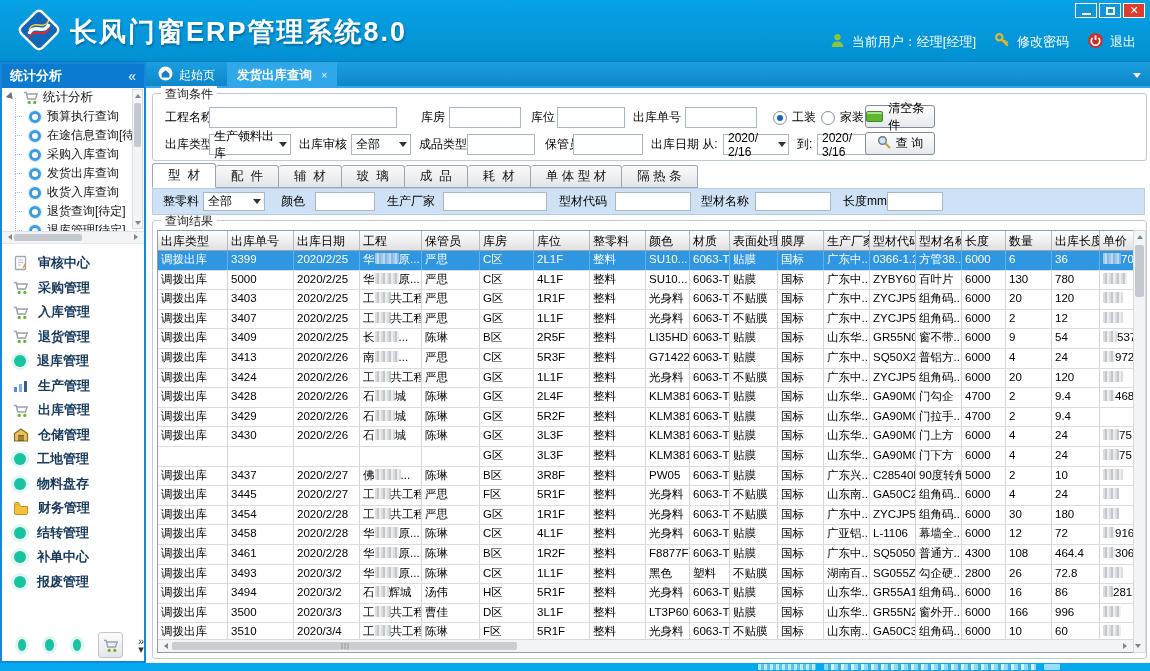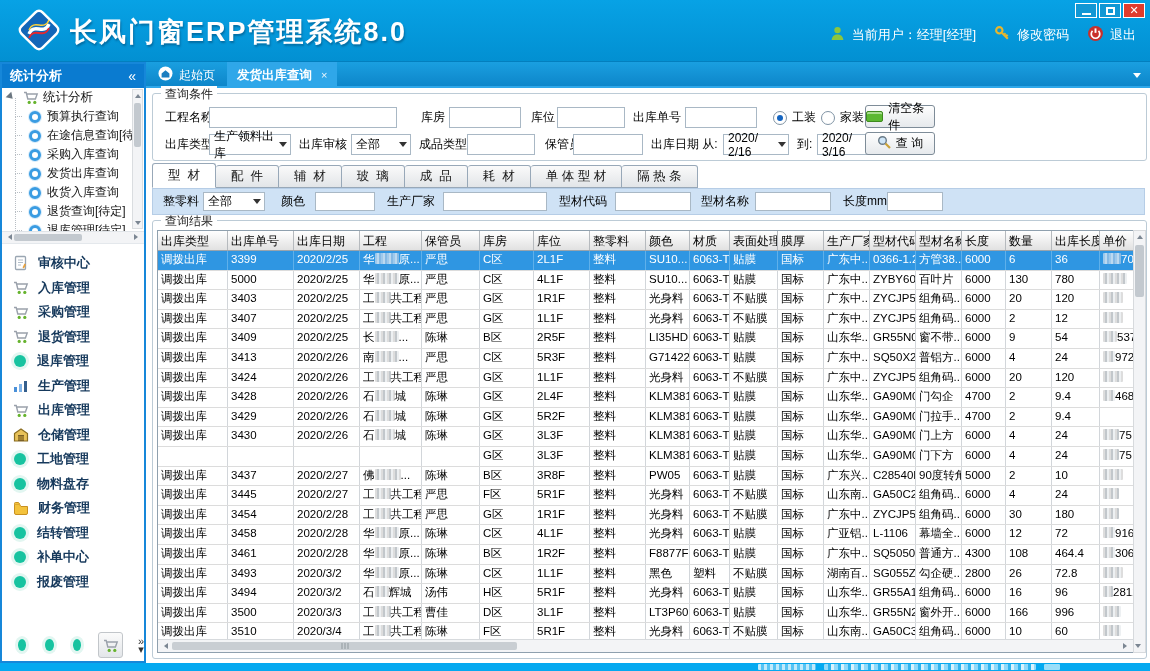--- a/index.html
+++ b/index.html
@@ -10,21 +10,21 @@
   .titlebar{position:absolute;left:0;top:0;width:1150px;height:62px;
     background:linear-gradient(var(--titlebar,#07a2e5),#0290d2);border-bottom:1px solid #037fbe;box-sizing:border-box;}
   .logo{position:absolute;left:16px;top:7px;width:46px;height:46px;}
   .apptitle{position:absolute;left:70px;top:14px;color:#fff;font-size:27px;font-weight:bold;letter-spacing:2px;
     text-shadow:1px 2px 2px rgba(0,60,100,.45);}
   .winbtns{position:absolute;right:5px;top:3px;display:flex;gap:2px;}
   .wb{width:22px;height:15px;border:1px solid #fff;background:#1197d4;color:#fff;display:flex;align-items:center;justify-content:center;box-sizing:border-box;cursor:default;}
   .wb-min i{display:block;width:9px;height:2px;background:#fff;margin-top:7px;}
   .wb-max i{display:block;width:9px;height:8px;border:2px solid #fff;box-sizing:border-box;}
   .wb-close{background:#e03c2d;font-size:11px;font-weight:bold;line-height:1;}
-  .userbar{position:absolute;right:14px;top:25px;display:flex;align-items:center;gap:18px;color:#fff;font-size:13px;justify-content:center;}
+  .userbar{position:absolute;right:14px;top:32px;display:flex;align-items:center;gap:18px;color:#fff;font-size:13px;justify-content:center;}
   .uitem{display:flex;align-items:center;gap:6px;white-space:nowrap;}
 
   
   .sidebar{position:absolute;left:0;top:62px;width:146px;height:601px;background:#fff;
     border:2px solid #1687d9;box-sizing:border-box;}
   .func-header{height:22px;display:flex;justify-content:space-between;align-items:center;padding:0 6px;
     color:#8a9199;font-size:12px;background:#fbfcfd;border-bottom:1px solid #e4e8ec;}
   .section-header{height:24px;background:var(--accent,#0a7bd0);color:#fff;font-size:13px;font-weight:bold;
     display:flex;justify-content:space-between;align-items:center;padding:0 8px;}
   .collapse{font-size:14px;font-weight:normal;cursor:default;}
@@ -257,31 +257,31 @@
           <span>审核中心</span>
         </div>
         <div class="module-item">
           <span class="mi">
             <svg width="16" height="15" viewBox="0 0 16 15">
               <path d="M1 2.5h2.2l1.6 6.5h7.6l1.8-5H4" fill="none" stroke="#9aa1ab" stroke-width="1.4"></path>
               <circle cx="6.2" cy="12.4" r="1.6" fill="#66b32e"></circle>
               <circle cx="11.8" cy="12.4" r="1.6" fill="#66b32e"></circle>
             </svg>
           </span>
-          <span>入库管理</span>
+          <span>采购管理</span>
         </div>
         <div class="module-item">
           <span class="mi">
             <svg width="16" height="15" viewBox="0 0 16 15">
               <path d="M1 2.5h2.2l1.6 6.5h7.6l1.8-5H4" fill="none" stroke="#9aa1ab" stroke-width="1.4"></path>
               <circle cx="6.2" cy="12.4" r="1.6" fill="#66b32e"></circle>
               <circle cx="11.8" cy="12.4" r="1.6" fill="#66b32e"></circle>
             </svg>
           </span>
-          <span>采购管理</span>
+          <span>入库管理</span>
         </div>
         <div class="module-item">
           <span class="mi">
             <svg width="16" height="15" viewBox="0 0 16 15">
               <path d="M1 2.5h2.2l1.6 6.5h7.6l1.8-5H4" fill="none" stroke="#9aa1ab" stroke-width="1.4"></path>
               <circle cx="6.2" cy="12.4" r="1.6" fill="#66b32e"></circle>
               <circle cx="11.8" cy="12.4" r="1.6" fill="#66b32e"></circle>
             </svg>
           </span>
           <span>退货管理</span>
@@ -861,21 +861,21 @@
               <span class="gc" style="width: 56px;">整料</span>
               <span class="gc" style="width: 44px;">光身料</span>
               <span class="gc" style="width: 40px;">6063-T5</span>
               <span class="gc" style="width: 48px;">贴膜</span>
               <span class="gc" style="width: 46px;">国标</span>
               <span class="gc" style="width: 46px;">山东华...</span>
               <span class="gc" style="width: 46px;">GR55A11</span>
               <span class="gc" style="width: 46px;">组角码...</span>
               <span class="gc" style="width: 44px;">6000</span>
               <span class="gc" style="width: 46px;">16</span>
-              <span class="gc" style="width: 48px;">96</span>
+              <span class="gc" style="width: 48px;">86</span>
               <span class="gc" style="width: 36px;"><span class="blur" style="width: 10px;"></span>2812</span>
             </div>
             <div class="grid-row">
               <span class="gc" style="width: 70px;">调拨出库</span>
               <span class="gc" style="width: 66px;">3500</span>
               <span class="gc" style="width: 66px;">2020/3/3</span>
               <span class="gc" style="width: 62px;">工<span class="blur" style="width: 16px;"></span>共工程</span>
               <span class="gc" style="width: 58px;">曹佳</span>
               <span class="gc" style="width: 54px;">D区</span>
               <span class="gc" style="width: 56px;">3L1F</span>

